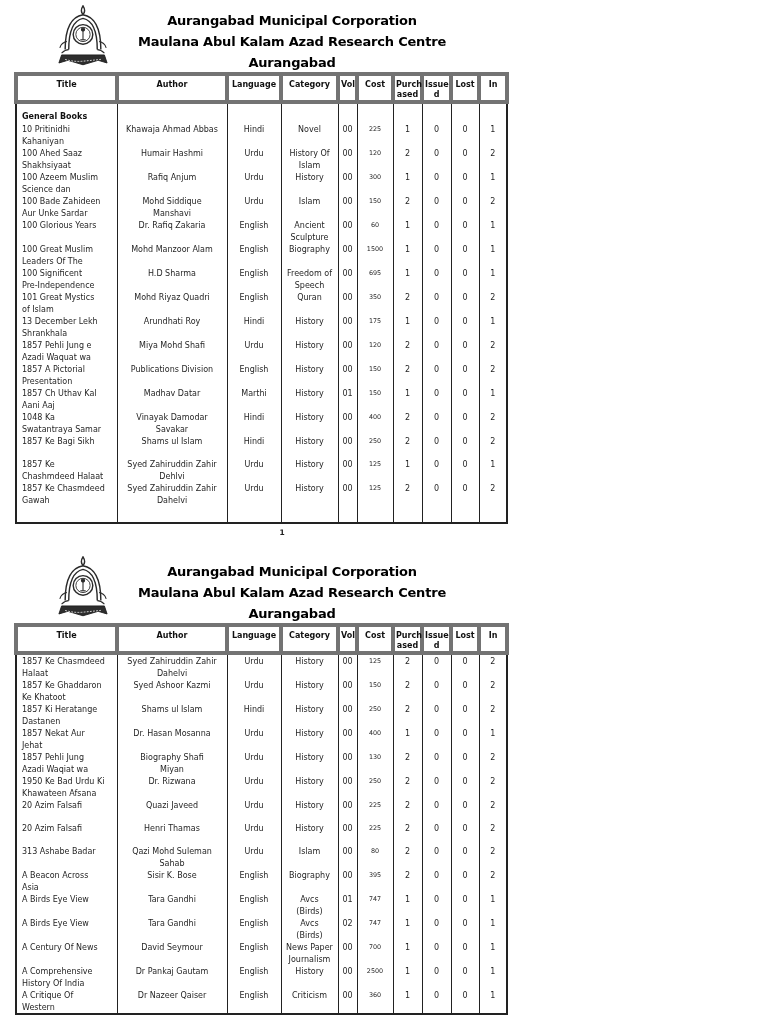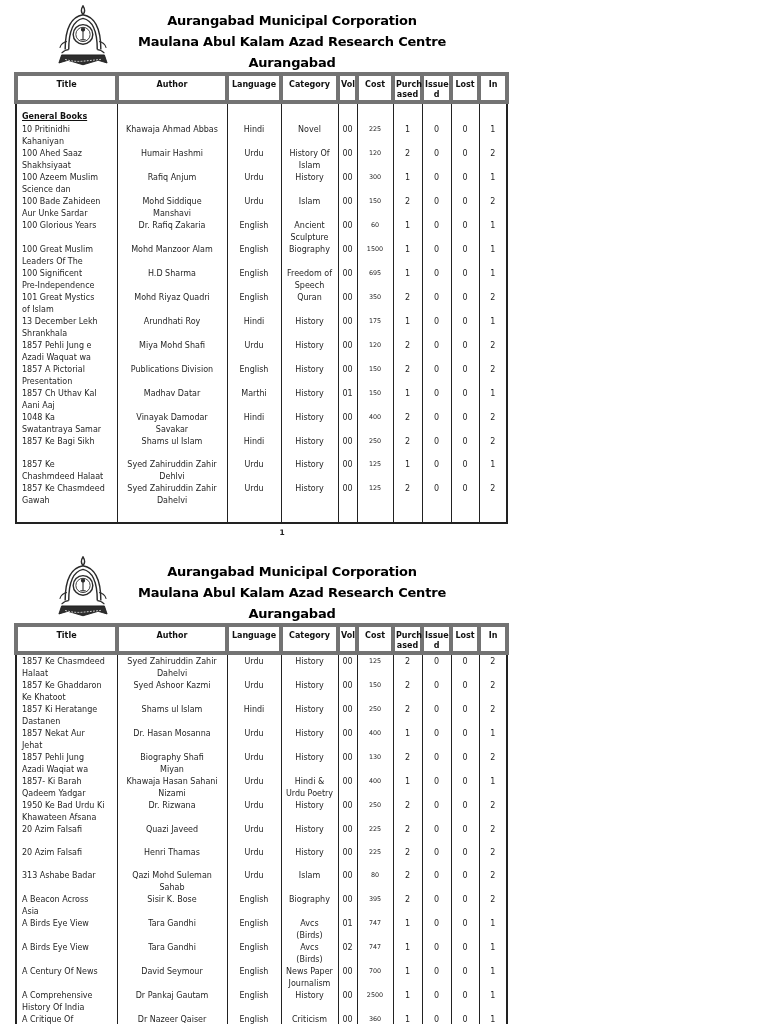--- a/index.html
+++ b/index.html
@@ -50,21 +50,21 @@
     font-size: 8px; line-height: 11.5px;
     vertical-align: top; padding: 1px 2px 0 2px;
     text-align: center; white-space: pre-line; overflow: hidden;
     color: #1f1f1f;
   }
   td.col-title { text-align: left; padding-left: 5px; padding-right: 4px; }
   tr.book-row { height: 23px; }
   tr.section-row { height: 21px; }
   tr.section-row td { padding-top: 7px; }
   tr.spacer-row { height: 17px; }
-  .section-heading { font-weight: bold; text-decoration: underline; color: #111; }
+  .section-heading { font-weight: bold; color: #111; }
   td.col-cost { padding-top: 2px; }
   .cost-text { font-size: 6.4px; line-height: 9px; display: inline-block; vertical-align: top; }
 
   
   .page-footer {
     width: 536px; margin-left: 14px; margin-top: 4px;
     text-align: center; font-size: 7.5px; font-weight: bold; color: #222;
   }
 </style>
 </head>
@@ -486,35 +486,20 @@
           <td class="col-language">Urdu</td>
           <td class="col-category">History</td>
           <td class="col-vol">00</td>
           <td class="col-cost"><span class="cost-text">130</span></td>
           <td class="col-purchased">2</td>
           <td class="col-issued">0</td>
           <td class="col-lost">0</td>
           <td class="col-in">2</td>
         </tr>
         <tr class="book-row">
-          <td class="col-title">1857- Ki Barah
-Qadeem Yadgar</td>
-          <td class="col-author">Khawaja Hasan Sahani
-Nizami</td>
-          <td class="col-language">Urdu</td>
-          <td class="col-category">Hindi &amp;
-Urdu Poetry</td>
-          <td class="col-vol">00</td>
-          <td class="col-cost"><span class="cost-text">400</span></td>
-          <td class="col-purchased">1</td>
-          <td class="col-issued">0</td>
-          <td class="col-lost">0</td>
-          <td class="col-in">1</td>
-        </tr>
-        <tr class="book-row">
           <td class="col-title">1950 Ke Bad Urdu Ki
 Khawateen Afsana</td>
           <td class="col-author">Dr. Rizwana</td>
           <td class="col-language">Urdu</td>
           <td class="col-category">History</td>
           <td class="col-vol">00</td>
           <td class="col-cost"><span class="cost-text">250</span></td>
           <td class="col-purchased">2</td>
           <td class="col-issued">0</td>
           <td class="col-lost">0</td>

